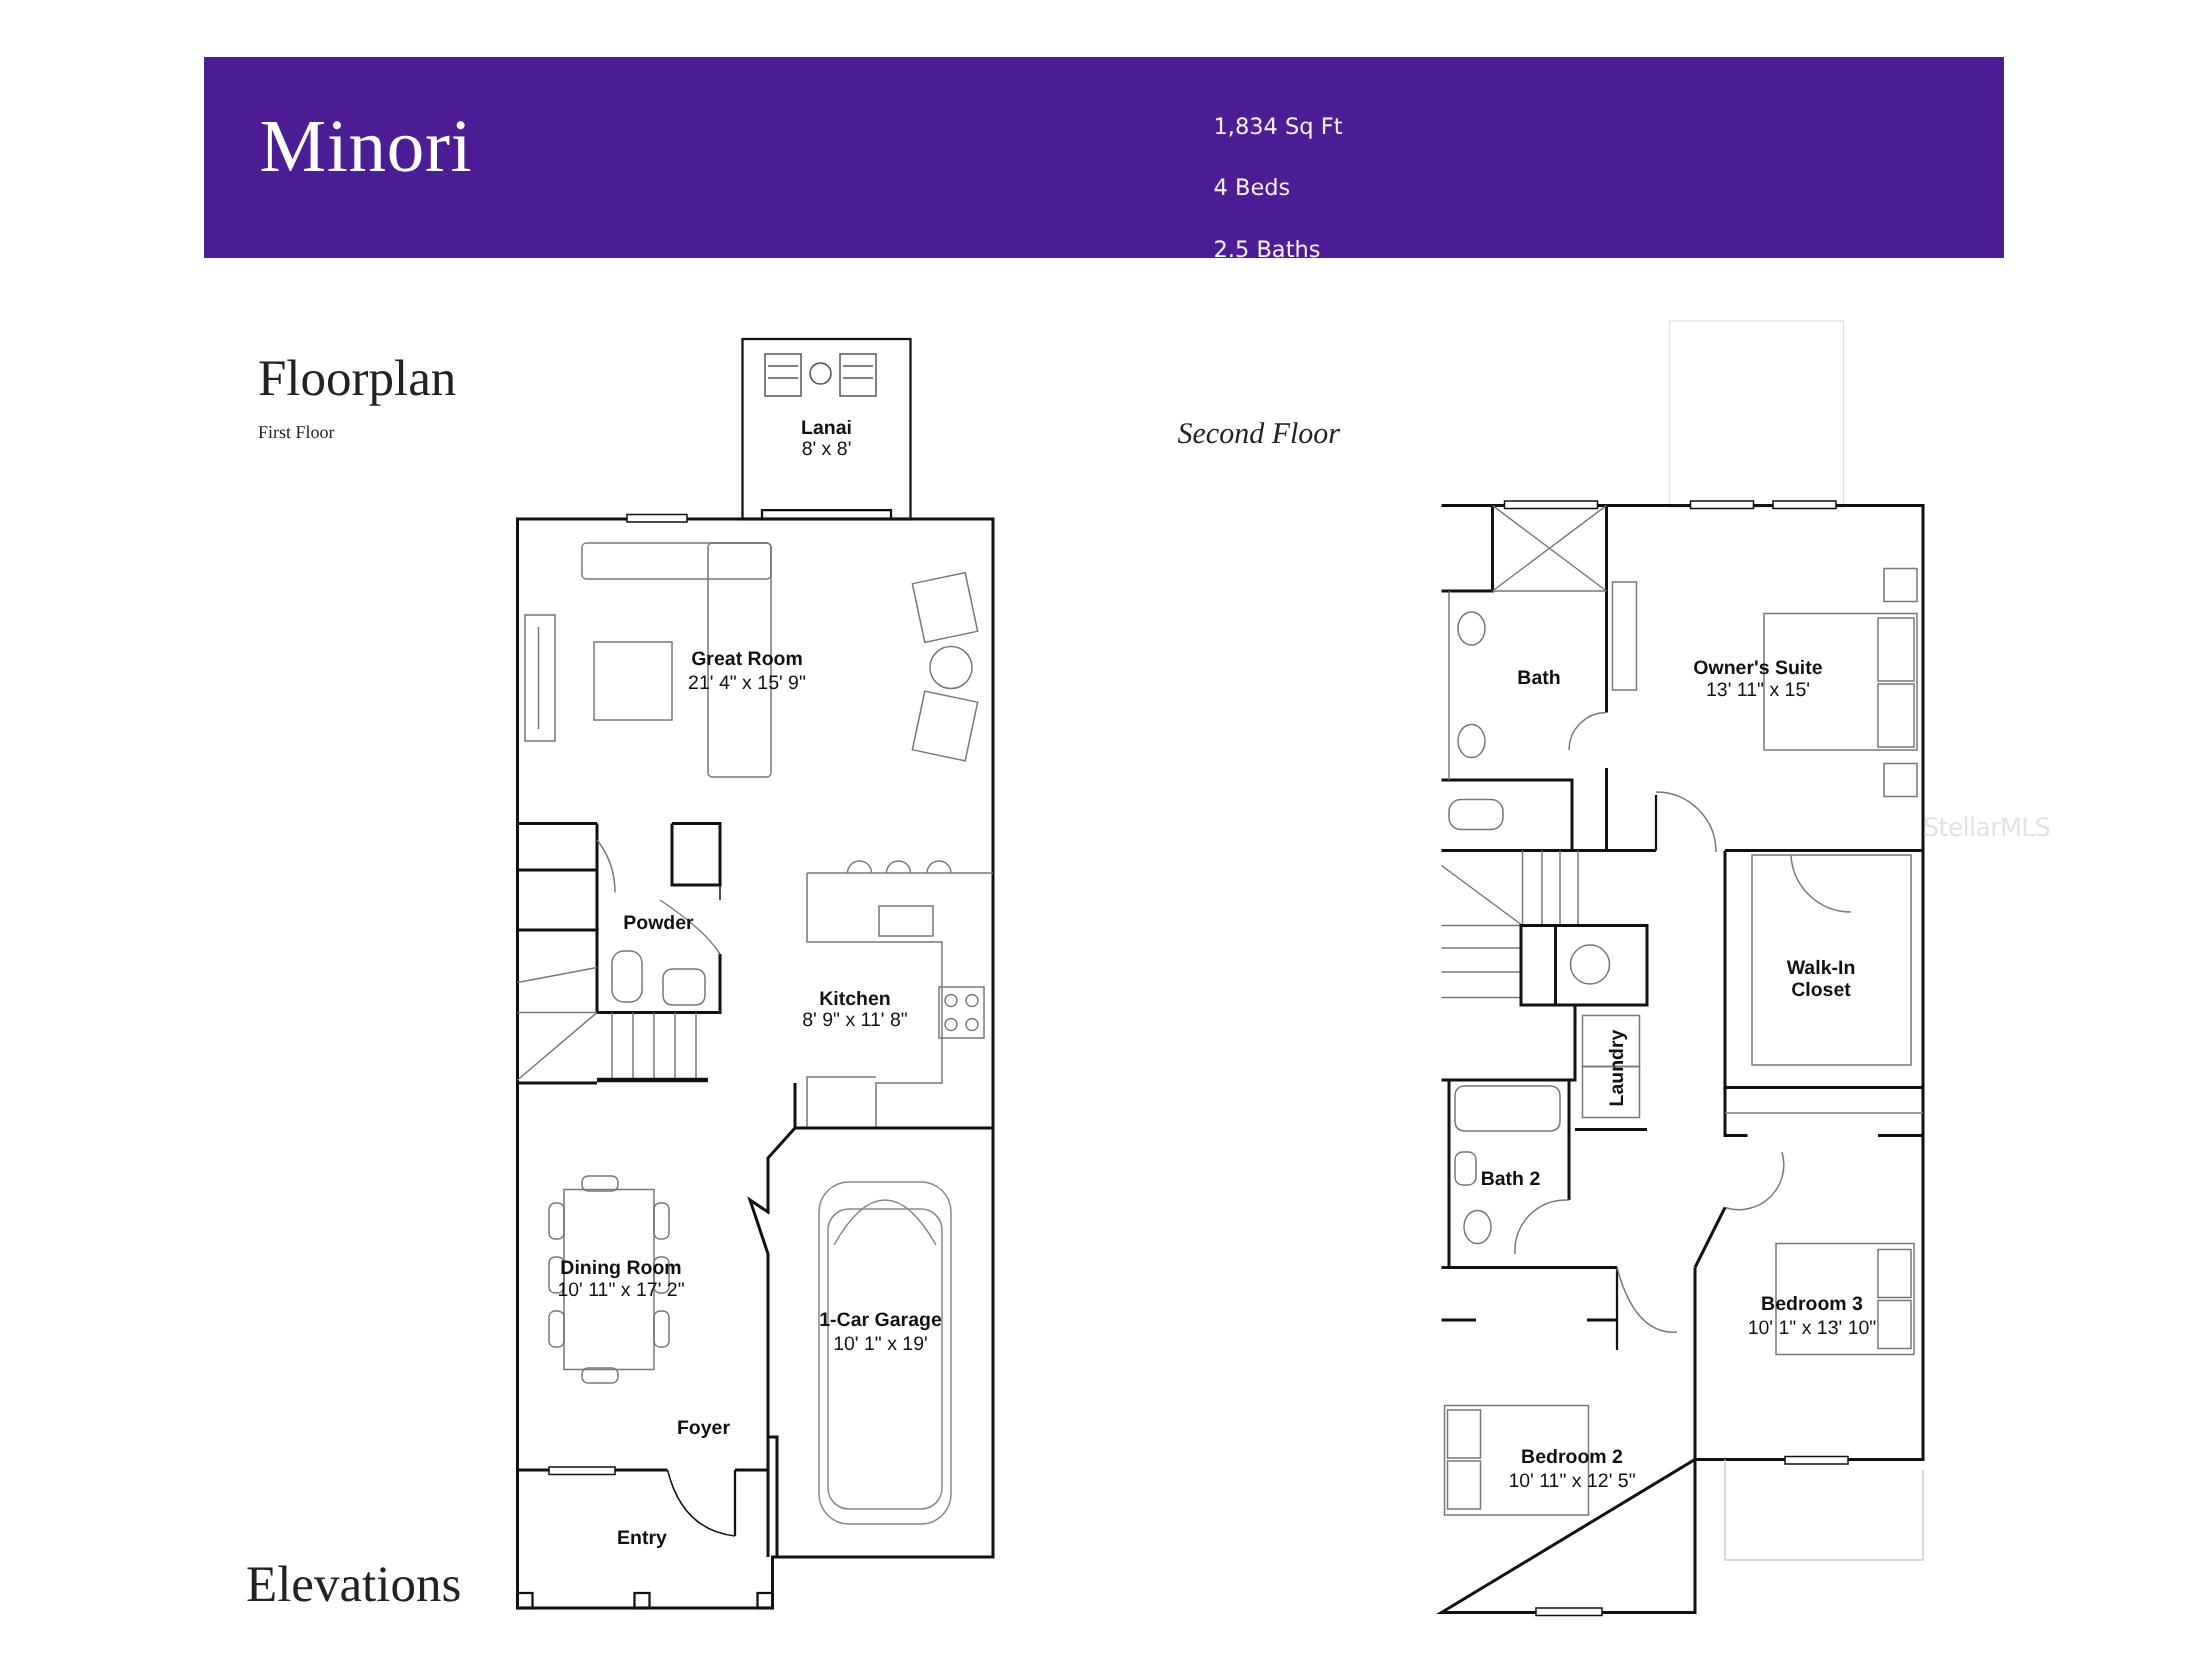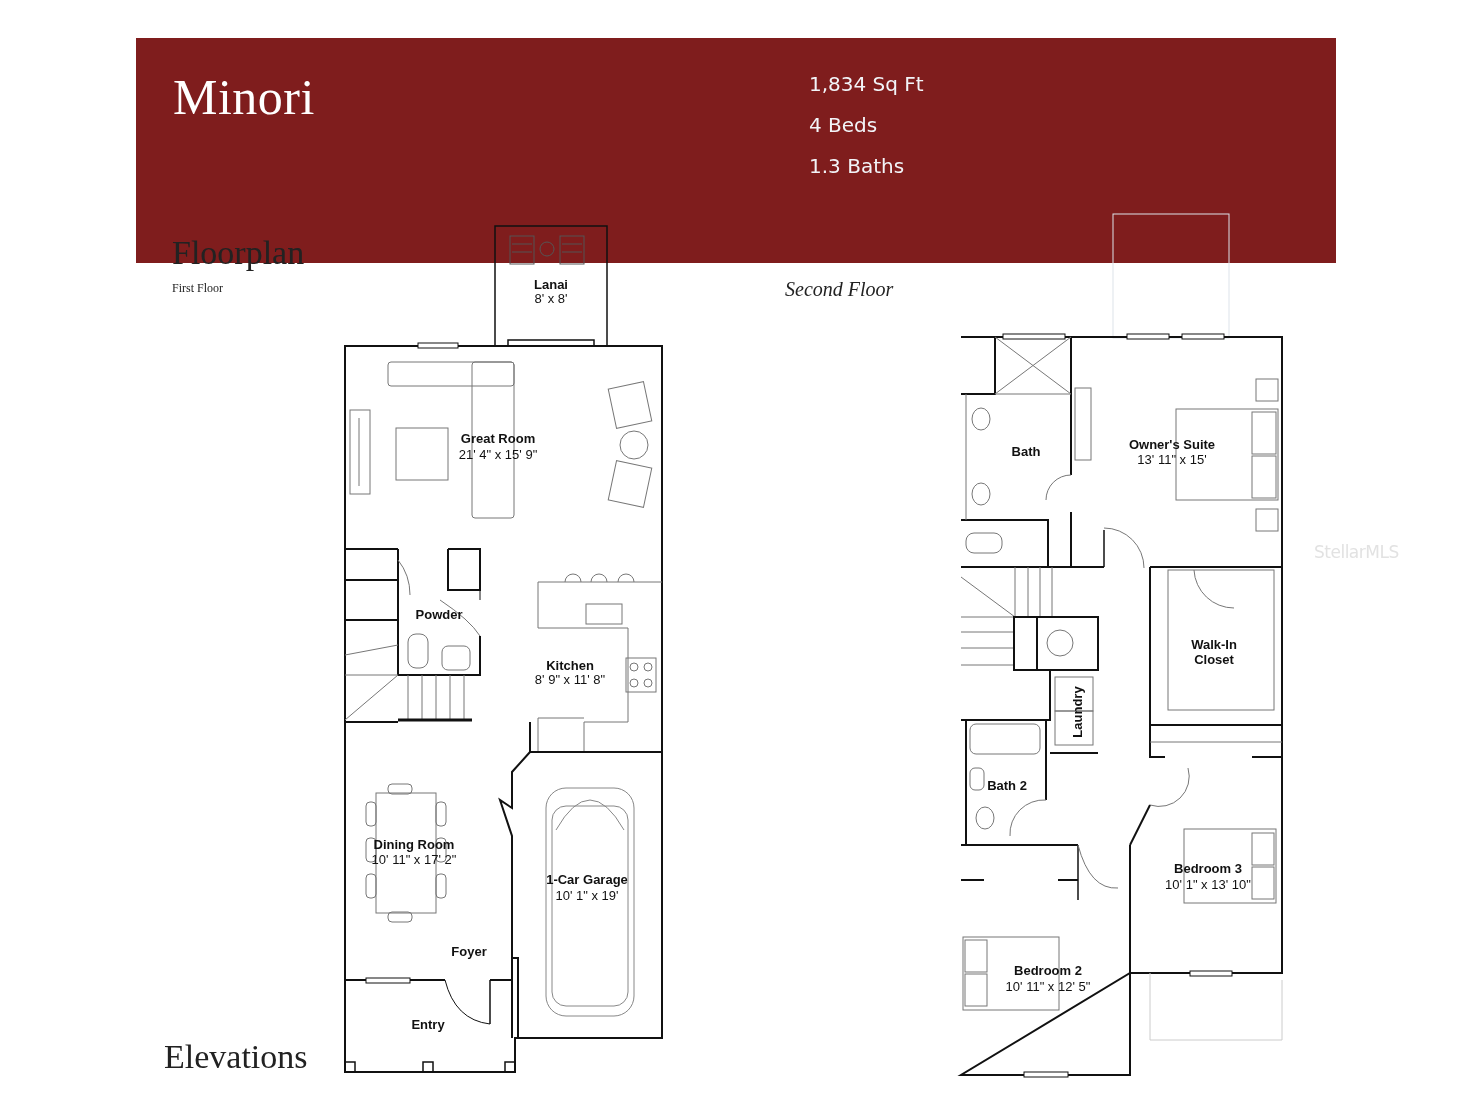--- a/index.html
+++ b/index.html
@@ -1,39 +1,39 @@
 <!DOCTYPE html>
 <html><head>
 <meta charset="utf-8">
 <style>
   html, body { margin: 0; padding: 0; background: #ffffff; }
   body { width: 1474px; height: 1106px; position: relative; overflow: hidden; font-family: "Liberation Sans", sans-serif; }
-  .banner { position: absolute; left: 136px; top: 38px; width: 1200px; height: 225px; background: #7f1d1d; }
+  .banner { position: absolute; left: 136px; top: 38px; width: 1200px; height: 134px; background: #4c1d95; }
   .banner-title { position: absolute; left: 37px; top: 30px; font-family: "Liberation Serif", "DejaVu Serif", serif; font-size: 50px; color: #ffffff; letter-spacing: 0.5px; }
-  .specs { position: absolute; left: 673px; top: 26px; color: #f2f4f8; font-family: "DejaVu Sans", sans-serif; font-size: 20px; line-height: 41px; }
+  .specs { position: absolute; left: 673px; top: 26px; color: #f2f4f8; font-family: "DejaVu Sans", sans-serif; font-size: 15px; line-height: 41px; }
   .spec-line { display: block; }
   .section-heading { position: absolute; font-family: "Liberation Serif", "DejaVu Serif", serif; color: #222; margin-left: 36px; }
   .h-floorplan { left: 136px; top: 234px; font-size: 34px; }
   .h-first { left: 136px; top: 281px; font-size: 12px; }
   .h-second { left: 749px; top: 278px; font-size: 20px; font-style: italic; }
   .h-elev { left: 128px; top: 1038px; font-size: 34px; }
   svg.plan { position: absolute; left: 0; top: 0; }
   .room-label { font-family: "Liberation Sans", sans-serif; font-weight: bold; font-size: 13px; fill: #111; text-anchor: middle; }
   .room-dim { font-family: "Liberation Sans", sans-serif; font-size: 13px; fill: #111; text-anchor: middle; }
-  .watermark { position: absolute; left: 1282px; top: 542px; font-family: "DejaVu Sans", sans-serif; font-size: 17px; color: #e2e2e2; letter-spacing: -0.5px; margin-left: 32px; }
+  .watermark { position: absolute; left: 1282px; top: 542px; font-family: "DejaVu Sans", sans-serif; font-size: 17px; color: #e2e2e2; letter-spacing: -0.5px; }
 </style>
 </head>
 <body>
 
 <div class="banner">
   <div class="banner-title">Minori</div>
   <div class="specs">
     <span class="spec-line">1,834 Sq Ft</span>
     <span class="spec-line">4 Beds</span>
-    <span class="spec-line">1.3 Baths</span>
+    <span class="spec-line">2.5 Baths</span>
   </div>
 </div>
 
 <div class="section-heading h-floorplan">Floorplan</div>
 <div class="section-heading h-first">First Floor</div>
 <div class="section-heading h-second">Second Floor</div>
 <div class="section-heading h-elev">Elevations</div>
 
 <svg class="plan" width="1474" height="1106" viewBox="0 0 1474 1106">
 

